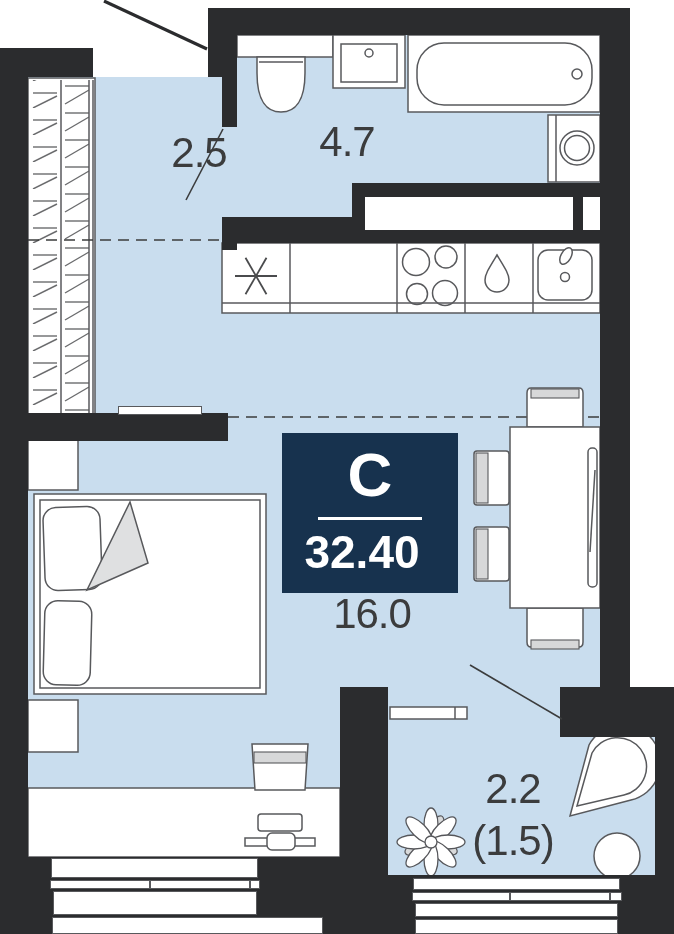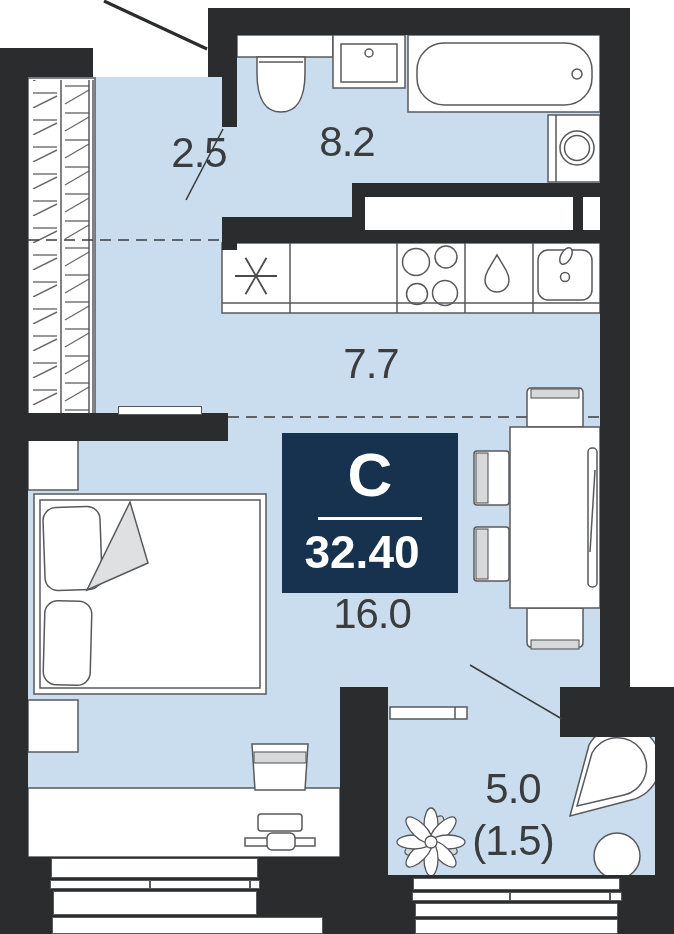--- a/index.html
+++ b/index.html
@@ -222,24 +222,23 @@
     <div class="box" style="left:415px;top:919px;width:203px;height:15px;border-width:1.2px;"></div>
   </div>
 
   <svg class="layer" width="674" height="934">
     <line class="doorE" x1="104" y1="1" x2="207" y2="49"></line>
     <line class="door" x1="186" y1="200" x2="223" y2="129"></line>
     <line class="door" x1="470" y1="665" x2="562" y2="719"></line>
   </svg>
 
   <div class="area" style="left:151px;top:153px;margin-left:48px;">2.5</div>
-  <div class="area" style="left:347px;top:142px;">8.2</div>
-  <div class="area" style="left:371px;top:364px;">7.7</div>
+  <div class="area" style="left:347px;top:142px;">4.7</div>
   <div class="area" style="left:372px;top:614px;">16.0</div>
-  <div class="area" style="left:513px;top:789px;">5.0</div>
+  <div class="area" style="left:513px;top:789px;">2.2</div>
   <div class="area" style="left:513px;top:841px;">(1.5)</div>
 
   <div class="badge">
     <div class="t">С</div>
     <div class="hr"></div>
     <div class="a">32.40</div>
   </div>
 
 </div>
 

